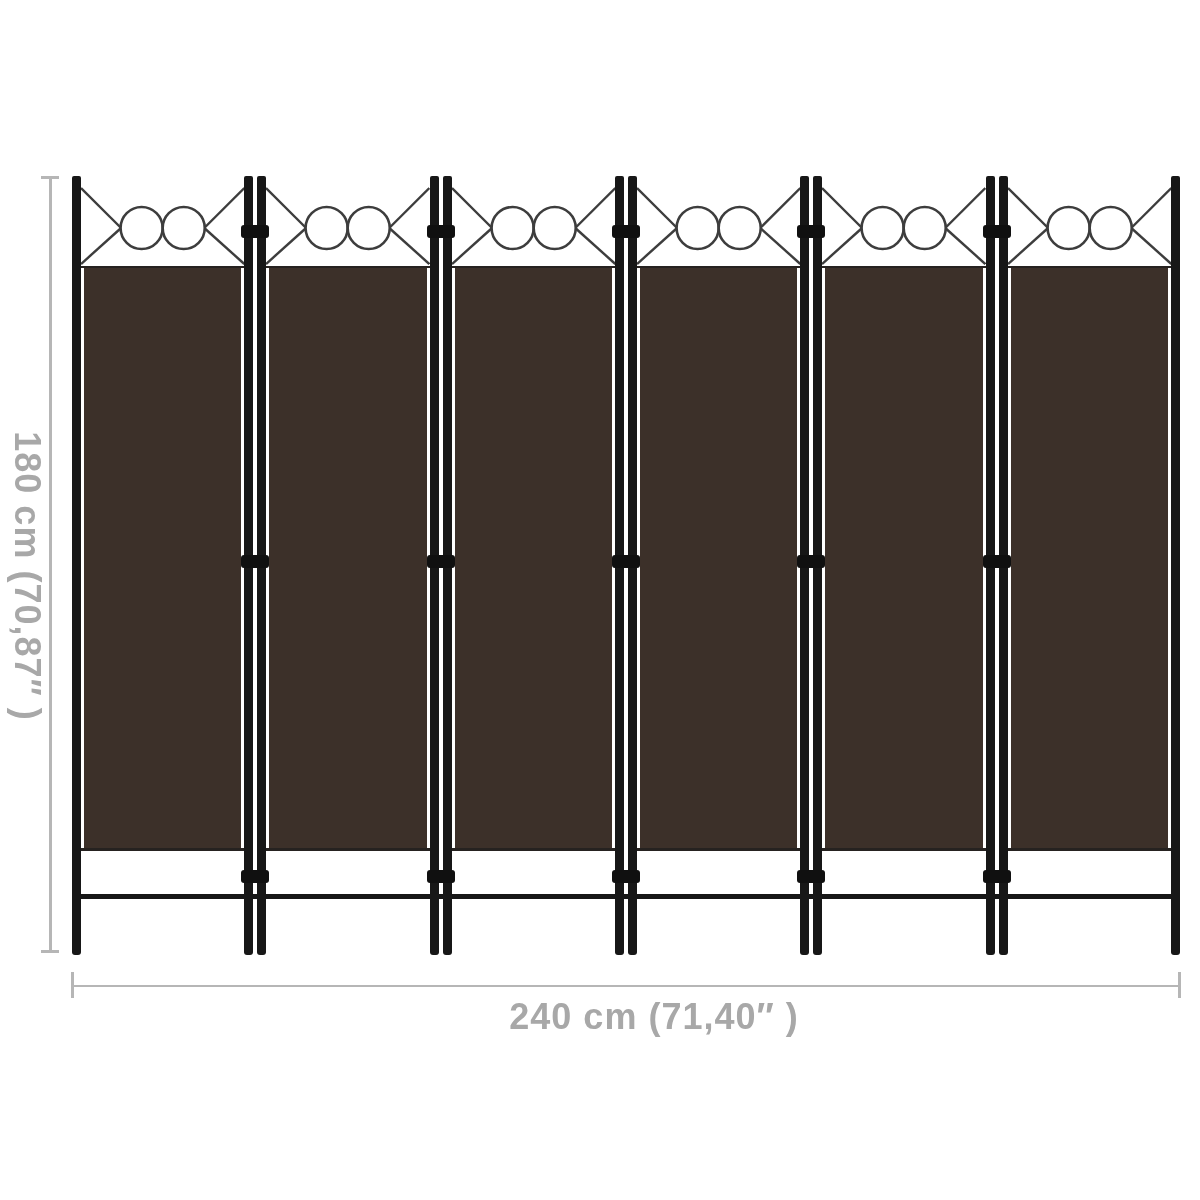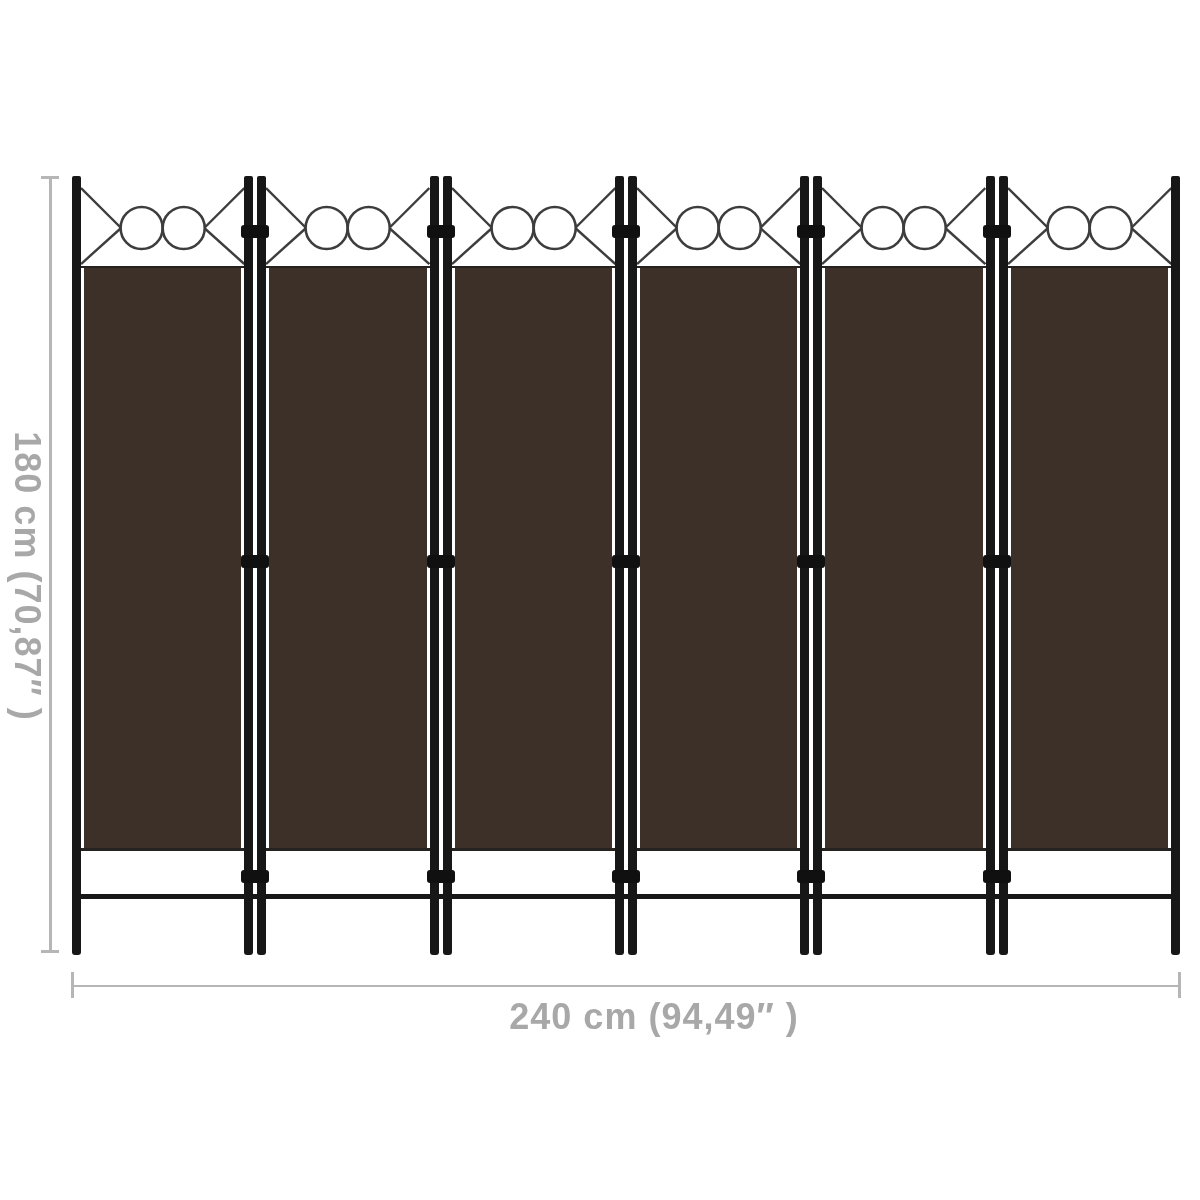--- a/index.html
+++ b/index.html
@@ -199,16 +199,16 @@
         <div class="hinge" style="left: 910.667px; top: 49px;"></div>
         <div class="hinge" style="left: 910.667px; top: 379px;"></div>
         <div class="hinge" style="left: 910.667px; top: 694px;"></div>
       </div>
   </div>
 
   <div>
     <div class="dim-line dh-line"></div>
     <div class="dh-cap left"></div>
     <div class="dh-cap right"></div>
-    <div class="dim-label dh-label">240 cm (94,49″ )</div>
+    <div class="dim-label dh-label">240 cm (71,40″ )</div>
   </div>
 
 </div>
 
 </body></html>

